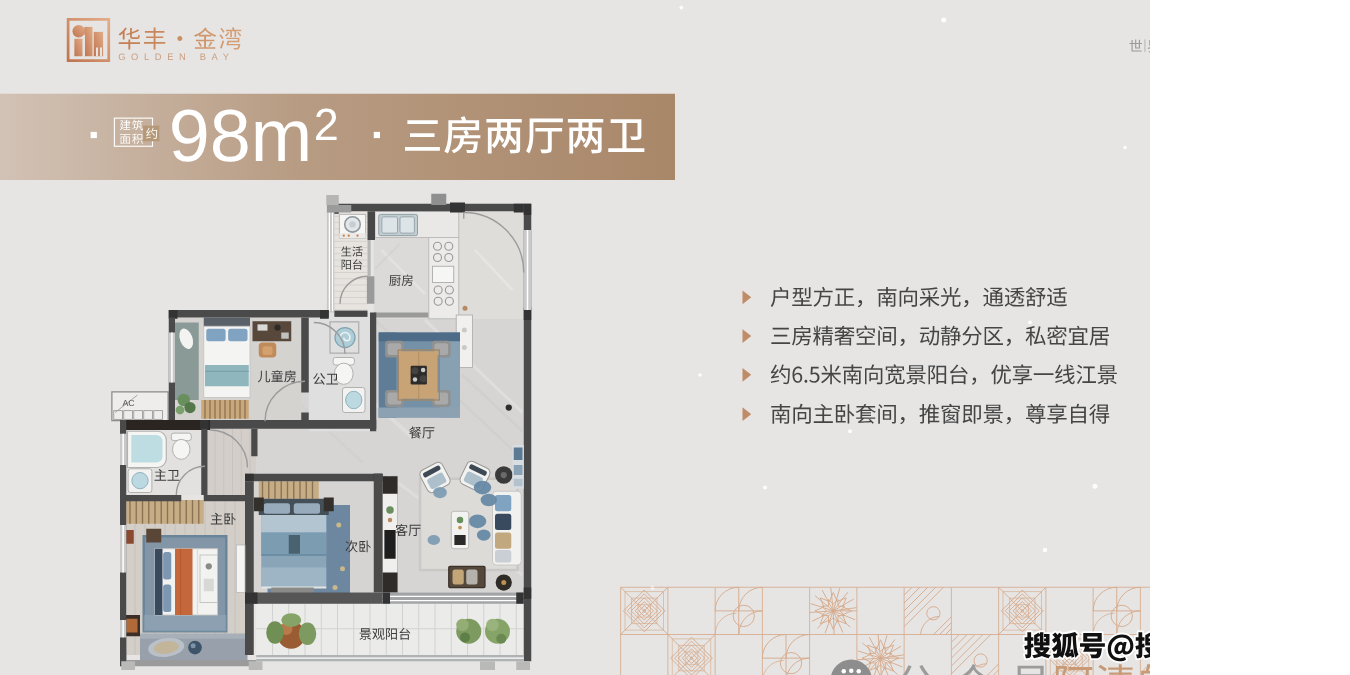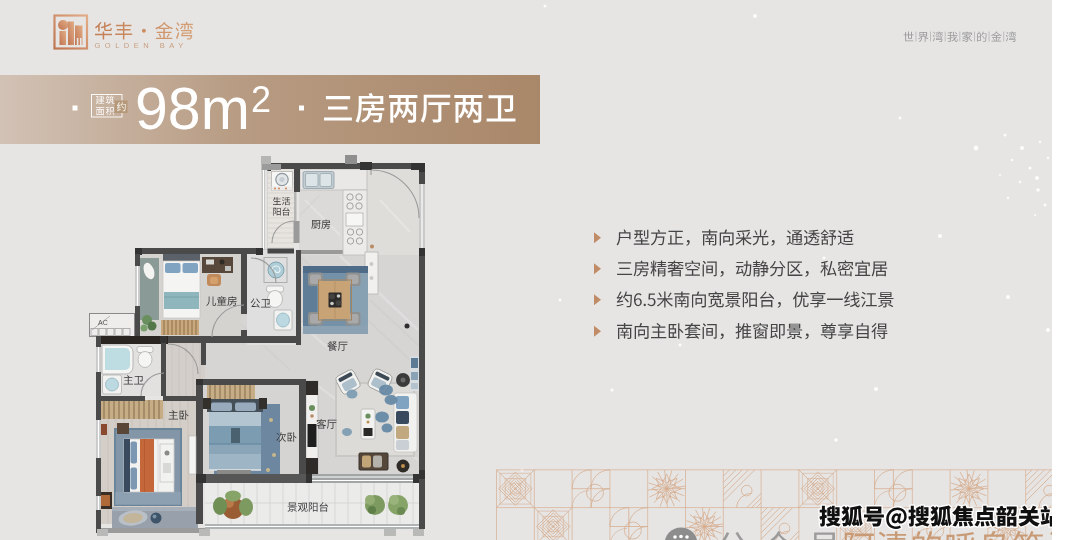--- a/index.html
+++ b/index.html
@@ -1,16 +1,16 @@
 <!DOCTYPE html>
 <html><head>
 <meta charset="utf-8">
 <style>
 html,body{margin:0;padding:0;background:#fff;}
-#page{width:1052px;height:540px;overflow:hidden;}
+#page{width:920px;height:540px;overflow:hidden;}
 svg{display:block;}
 text{font-family:"Liberation Sans", sans-serif;}
 </style>
 </head>
 <body>
 <div id="page">
 <svg width="1080" height="540" viewBox="0 0 1080 540" xmlns="http://www.w3.org/2000/svg">
 <defs>
 <linearGradient id="bannerg" x1="0" y1="0" x2="1" y2="0">
  <stop offset="0" stop-color="#d2c2b5"></stop>

